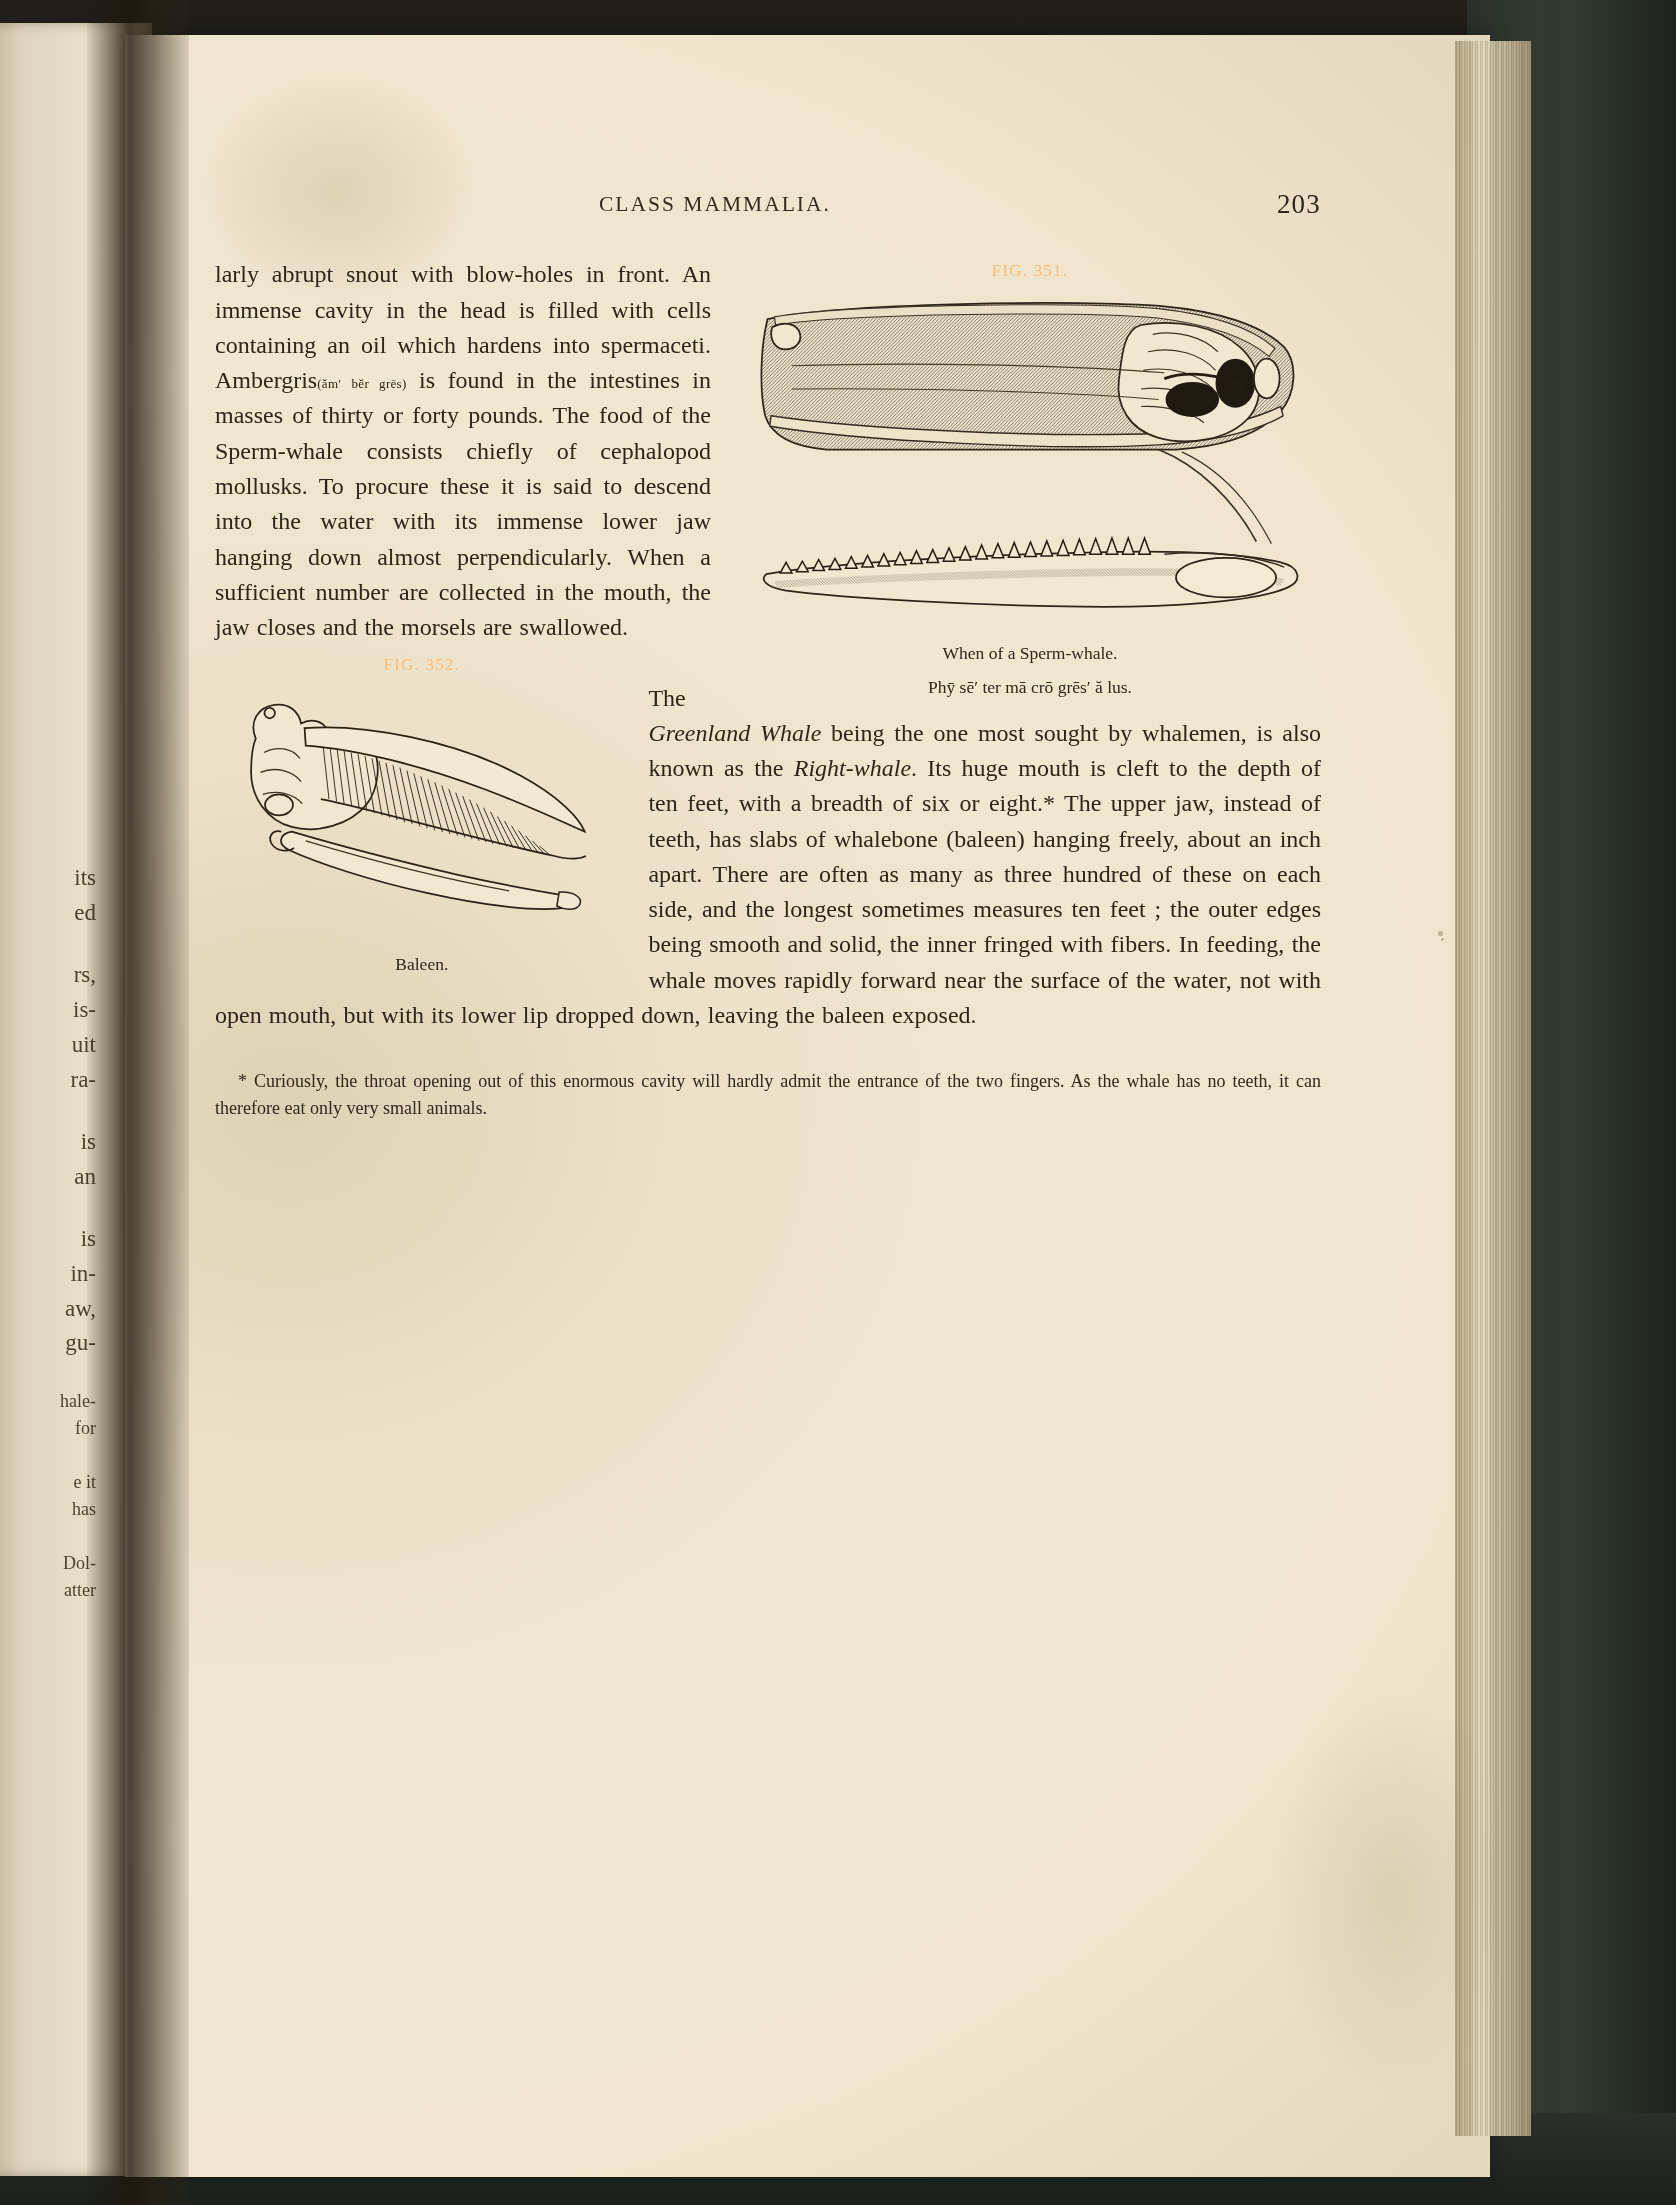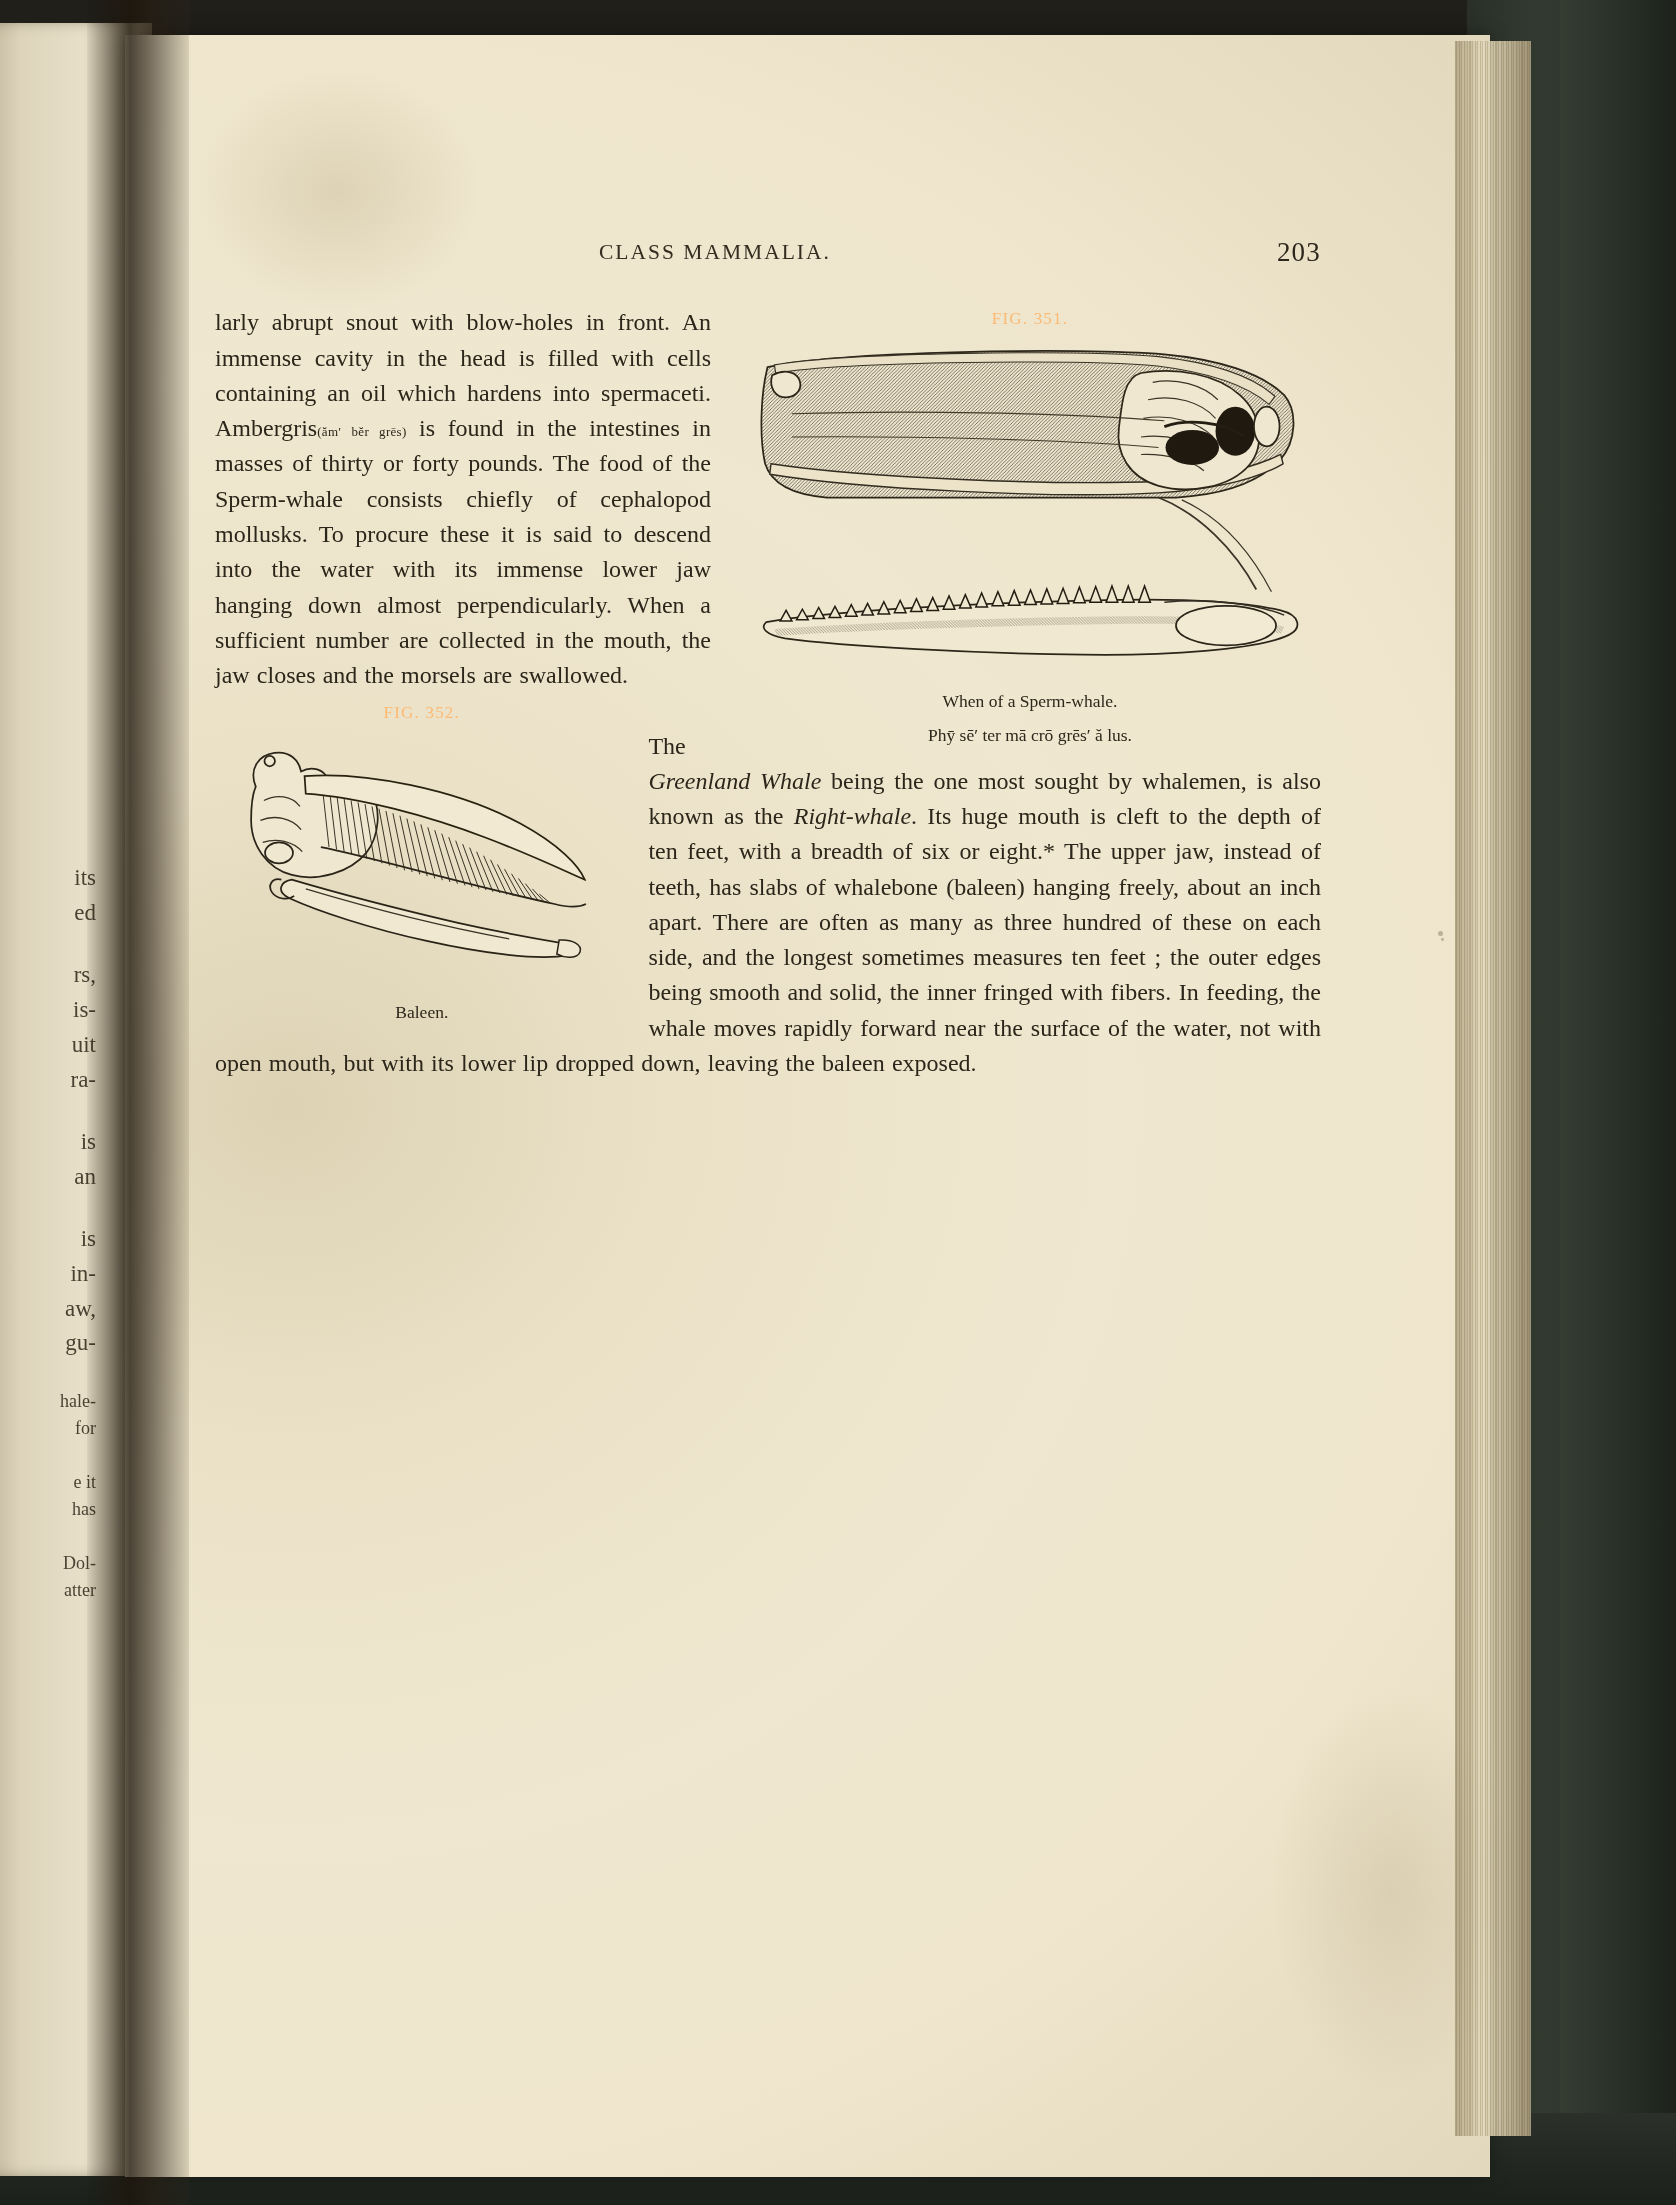--- a/index.html
+++ b/index.html
@@ -124,21 +124,20 @@
     pointer-events: none;
   }
 
   
   .content {
     position: absolute;
     left: 215px;
     top: 192px;
     width: 1106px;
     color: #2b2519;
-    margin-top: 48px;
   }
 
   .running-head {
     position: relative;
     height: 41px;
     margin-bottom: 24.4px;
   }
   .rh-title {
     position: absolute;
     left: 384px;
@@ -455,16 +454,17 @@
         <path d="M78,252 C62,248 54,262 62,274 C70,286 90,288 100,280" fill="none" stroke="#2a2317" stroke-width="3"></path>
       </svg>
 
       <div class="fig-caption">Baleen.</div>
     </div>
 
     <p class="body"><span class="ind"></span><span>The </span><em>Greenland Whale</em><span> being the one most sought by whalemen, is also known as the </span><em>Right-whale</em><span>.  Its huge mouth is cleft to the depth of ten feet, with a breadth of six or eight.*  The upper jaw, instead of teeth, has slabs of whalebone (baleen) hanging freely, about an inch apart.  There are often as many as three hundred of these on each side, and the longest sometimes measures ten feet ; the outer edges being smooth and solid, the inner fringed with fibers.  In feeding, the whale moves rapidly forward near the surface of the water, not with open mouth, but with its lower lip dropped down, leaving the baleen exposed.</span></p>
 
     <div class="rule"></div>
 
+    <div class="footnote"><span class="fn-ind"></span><span>*</span> <span>Curiously, the throat opening out of this enormous cavity will hardly admit the entrance of the two fingers.  As the whale has no teeth, it can therefore eat only very small animals.</span></div>
 
   </div>
 </div>
 
 
 </body></html>

